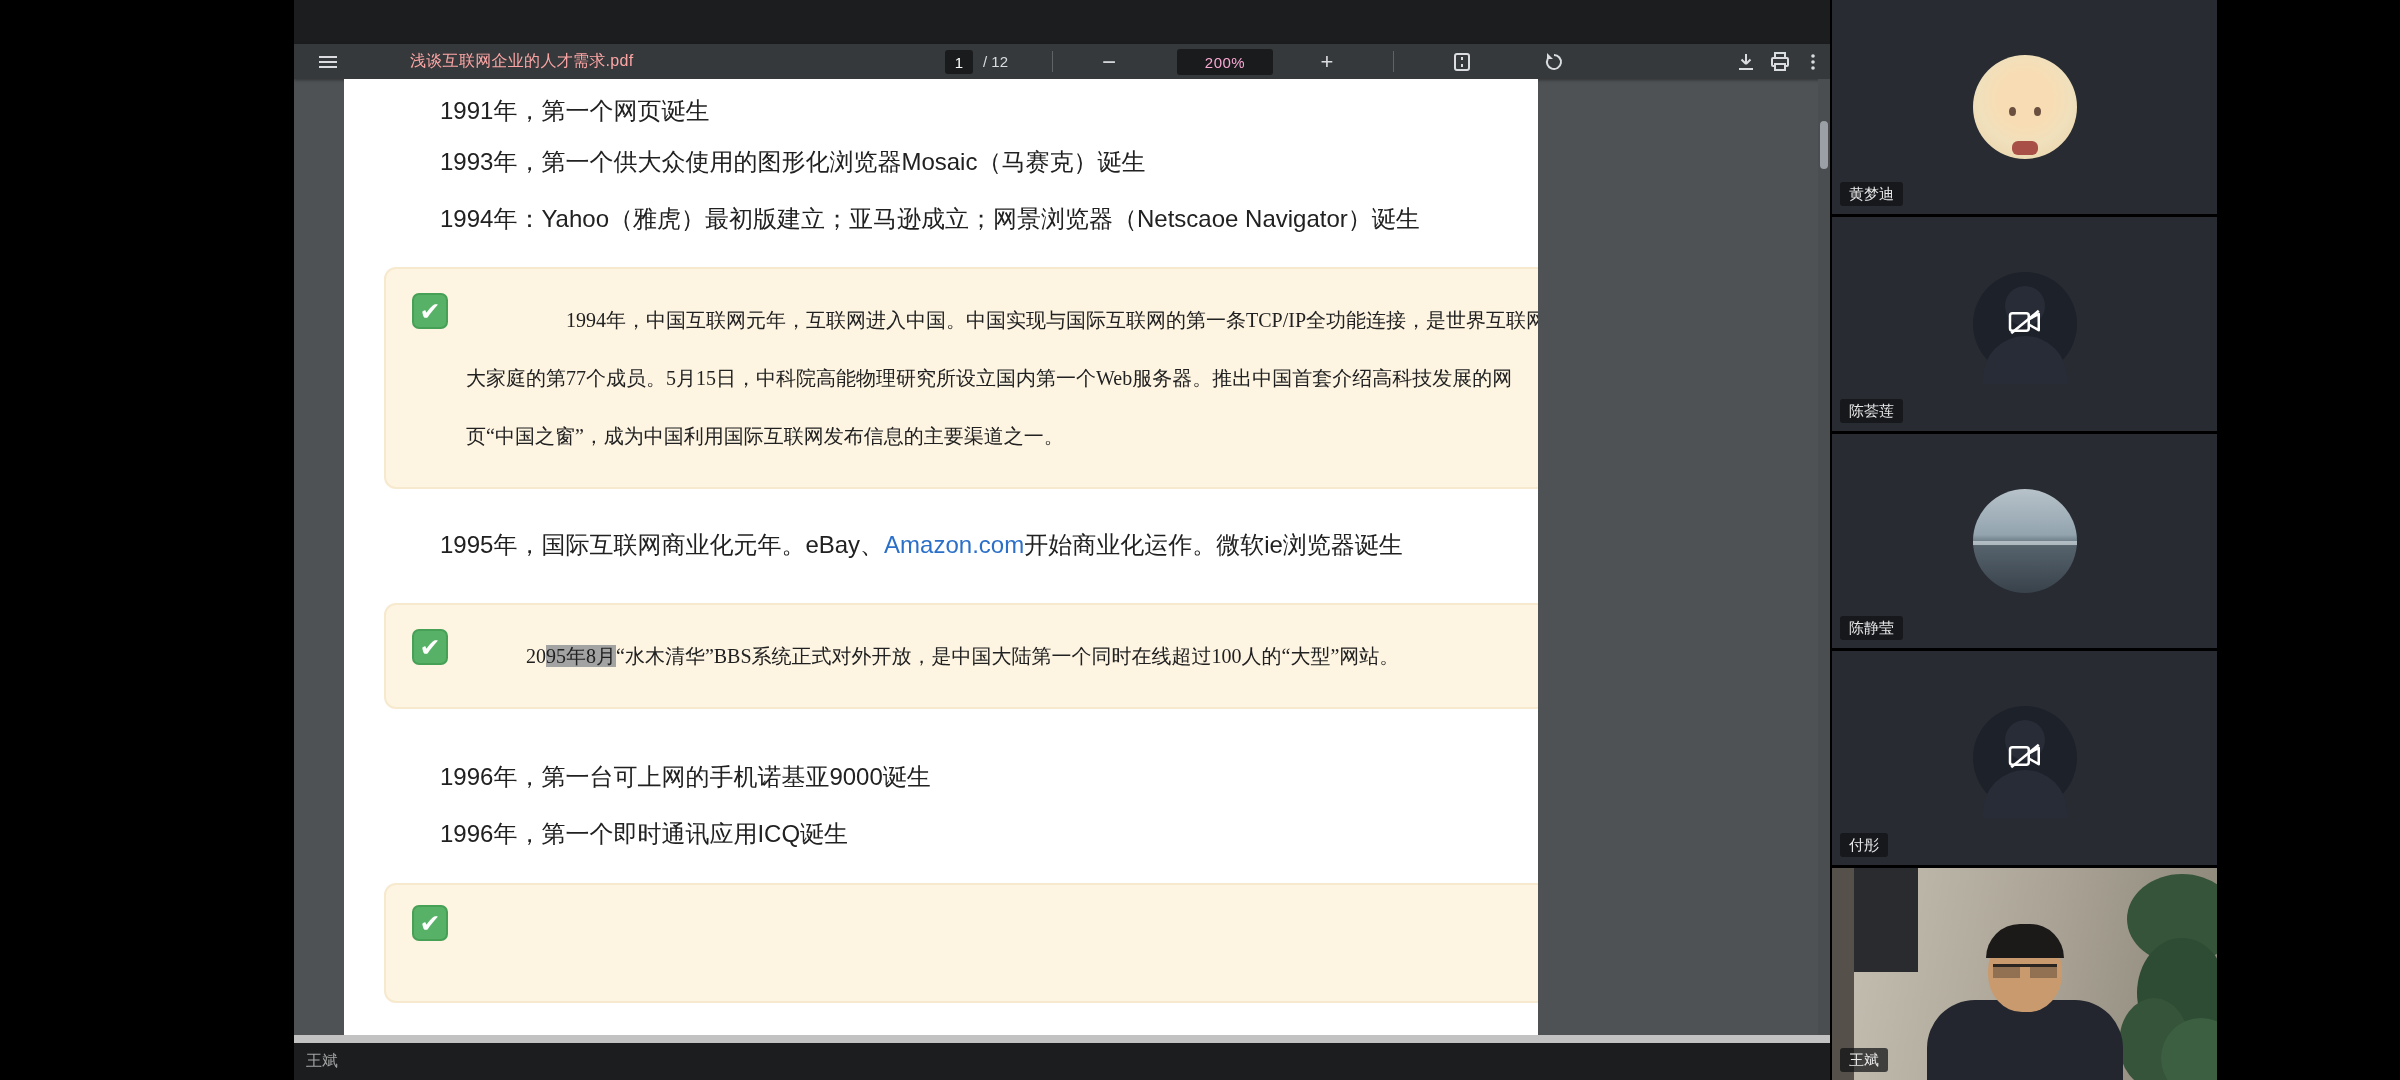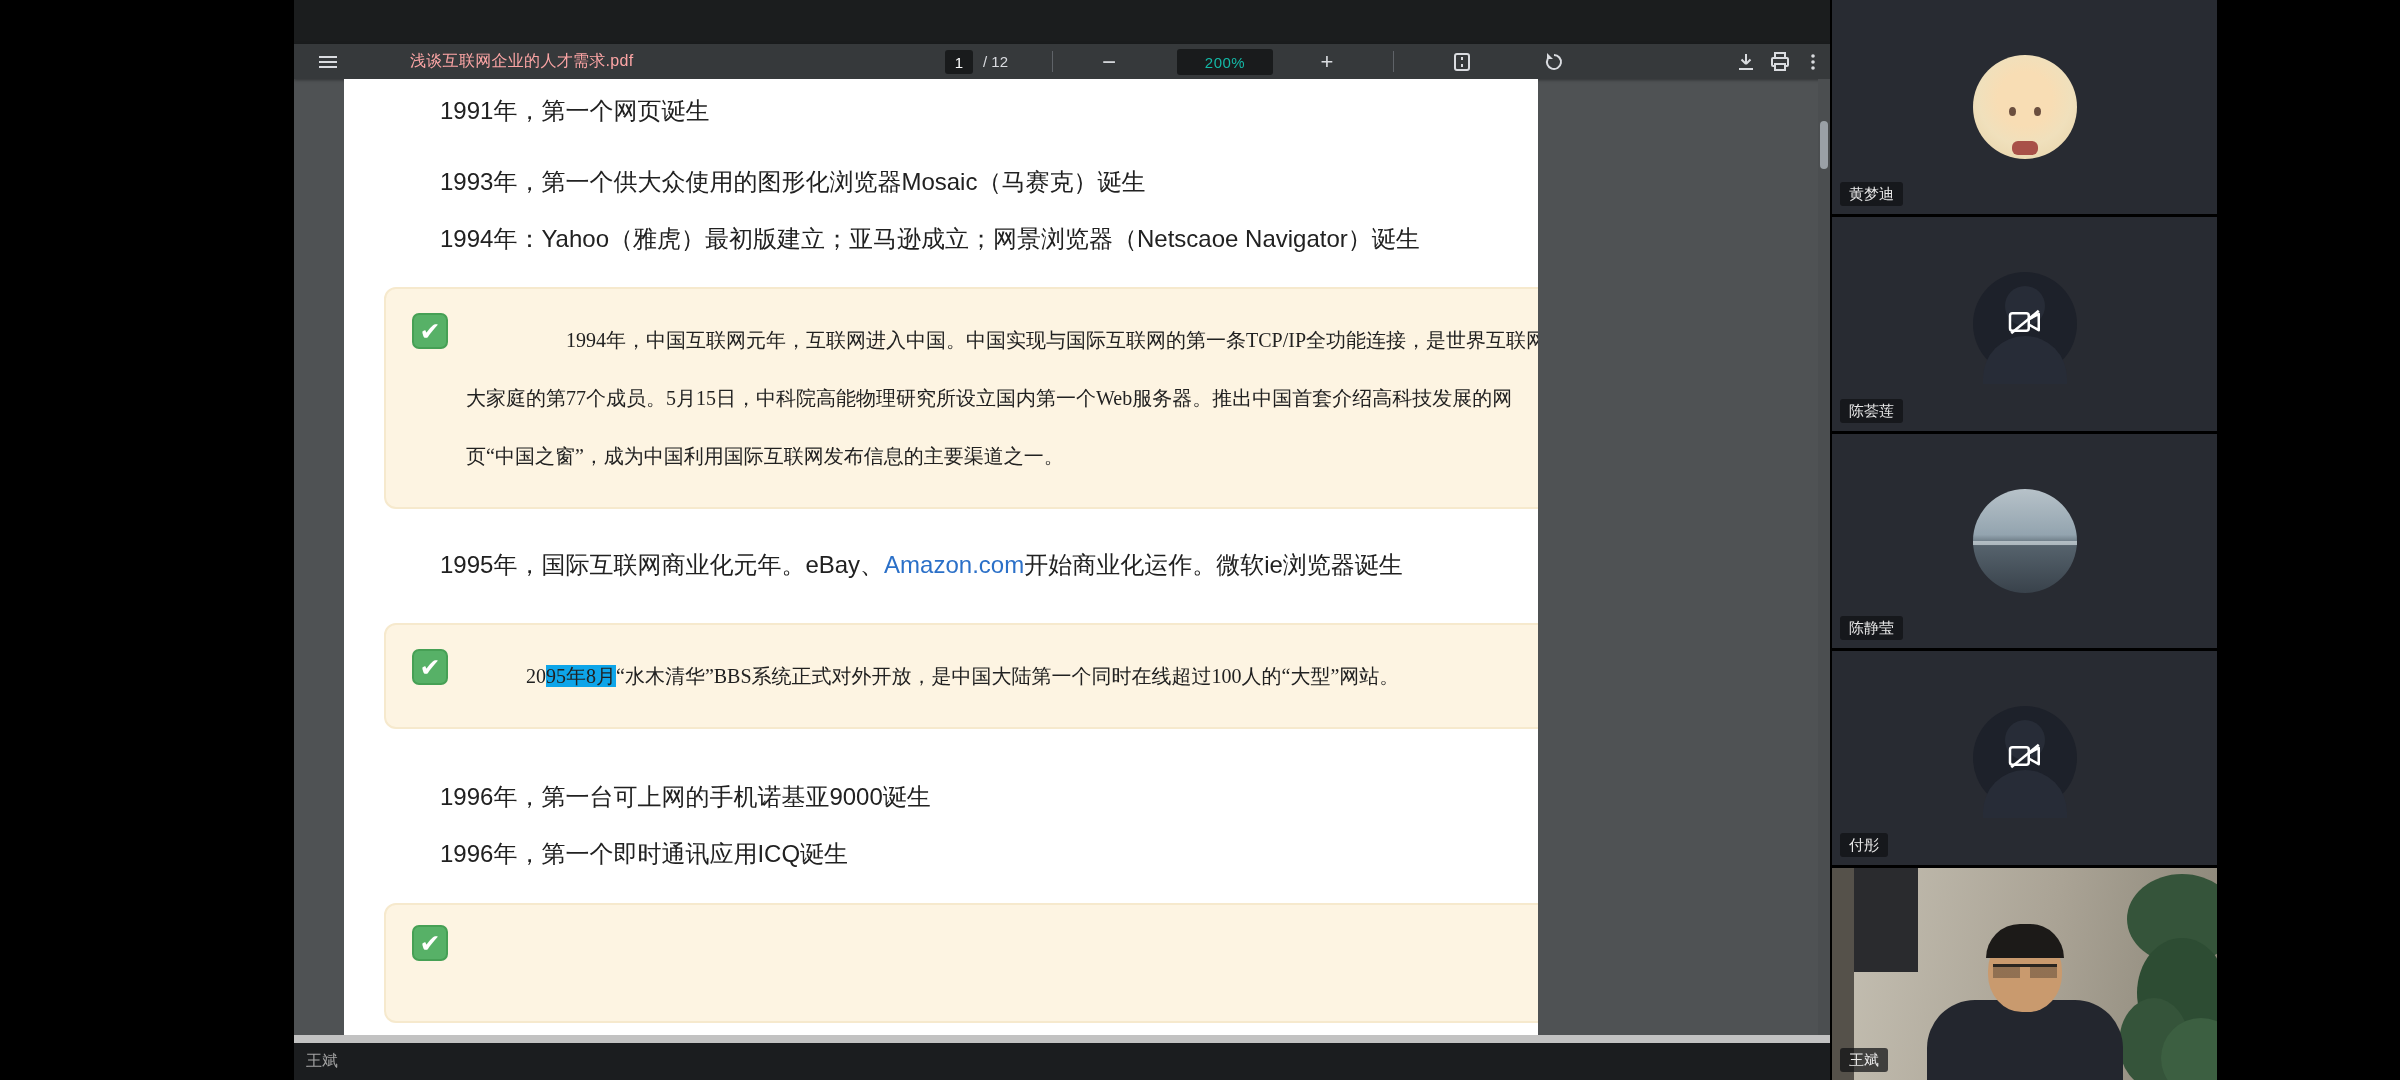--- a/index.html
+++ b/index.html
@@ -14,35 +14,35 @@
   .tb-item { position:absolute; top:0; height:35px; display:flex; align-items:center; }
   .tb-icon svg { display:block; }
   .hamburger { left:18px; width:32px; justify-content:center; cursor:pointer; }
   .fname { left:116px; font-size:16px; color:#fca5a5; letter-spacing:.3px; }
   .pagebox { left:651px; width:28px; height:24px; top:6px; background:#191b1c; border-radius:3px;
     color:#fff; font-size:15px; justify-content:center; }
   .pagecount { left:689px; font-size:15px; }
   .tbsep { position:absolute; top:7px; width:1px; height:21px; background:#5f6368; }
   .minus { left:800px; width:30px; font-size:24px; justify-content:center; cursor:pointer; }
   .zoombox { left:883px; width:96px; height:26px; top:5px; background:#191b1c; border-radius:3px;
-    color:#14b8a6; font-size:15px; justify-content:center; letter-spacing:.5px; }
+    color:#f9a8d4; font-size:15px; justify-content:center; letter-spacing:.5px; }
   .plus { left:1018px; width:30px; font-size:22px; justify-content:center; cursor:pointer; }
   .fitbtn { left:1150px; width:36px; justify-content:center; cursor:pointer; }
   .rotbtn { left:1242px; width:36px; justify-content:center; cursor:pointer; }
   .dlbtn { left:1436px; width:32px; justify-content:center; cursor:pointer; }
   .prbtn { left:1470px; width:32px; justify-content:center; cursor:pointer; }
   .dotsbtn { left:1506px; width:26px; justify-content:center; cursor:pointer; }
 
   .pdf-viewport { position:absolute; left:0; top:79px; width:1530px; height:956px; overflow:hidden; }
   .pdf-page { position:absolute; left:50px; top:0; width:1194px; height:956px; background:#fff;
     overflow:hidden; color:#212121; }
   .doc { position:absolute; left:0; top:0; width:100%; }
   .doc-line { margin-left:96px; font-size:24px; line-height:40px; height:40px; white-space:nowrap; }
   .link { color:#2b70c8; }
-  .sel { background:#0ea5e9; }
+  .sel { background:#a3a3a3; }
   .hl-box { position:relative; margin-left:40px; width:1213px; background:#fdf4e2;
     border:2px solid #f6e9cd; border-radius:12px; padding:22px 38px 22px 80px; }
   .hl-box p { font-size:20px; line-height:58px;font-family:Liberation Serif, serif; }
   .check { position:absolute; left:26px; top:24px; width:36px; height:36px; background:#57b167;
     border:2px solid #46a055; border-radius:7px; color:#fff; font-size:25px; line-height:32px;
     text-align:center; font-weight:bold; }
   .hl-box.partial { height:120px; padding-top:18px; }
   .hl-box.partial .check { top:20px; }
 
   .v-scroll { position:absolute; right:0; top:79px; width:12px; height:956px; background:#4b4e50; }
@@ -143,21 +143,21 @@
           <circle cx="10" cy="10" r="1.8" fill="#dadce0"></circle>
           <circle cx="10" cy="16" r="1.8" fill="#dadce0"></circle>
         </svg>
     </div>
   </div>
 
   <div class="pdf-viewport">
     <div class="pdf-page">
       <div class="doc" id="doc-root">
           <div class="doc-line" style="margin-top: 12px;"><span>1991年，第一个网页诞生</span></div>
-          <div class="doc-line" style="margin-top: 31px;"><span>1993年，第一个供大众使用的图形化浏览器Mosaic（马赛克）诞生</span></div>
+          <div class="doc-line" style="margin-top: 11px;"><span>1993年，第一个供大众使用的图形化浏览器Mosaic（马赛克）诞生</span></div>
           <div class="doc-line" style="margin-top: 17px;"><span>1994年：Yahoo（雅虎）最初版建立；亚马逊成立；网景浏览器（Netscaoe Navigator）诞生</span></div>
           <div class="hl-box" style="margin-top: 28px;">
             <div class="check">✔</div>
             <p style="text-indent: 100px;"><span>1994年，中国互联网元年，互联网进入中国。中国实现与国际互联网的第一条TCP/IP全功能连接，是世界互联网大家庭的第77个成员。5月15日，中科院高能物理研究所设立国内第一个Web服务器。推出中国首套介绍高科技发展的网页“中国之窗”，成为中国利用国际互联网发布信息的主要渠道之一。</span></p>
           </div>
           <div class="doc-line" style="margin-top: 36px;"><span>1995年，国际互联网商业化元年。eBay、</span><span class="link">Amazon.com</span><span>开始商业化运作。微软ie浏览器诞生</span></div>
           <div class="hl-box" style="margin-top: 38px;">
             <div class="check">✔</div>
             <p style="text-indent: 60px;"><span>20</span><span class="sel">95年8月</span><span>“水木清华”BBS系统正式对外开放，是中国大陆第一个同时在线超过100人的“大型”网站。</span></p>
           </div>

